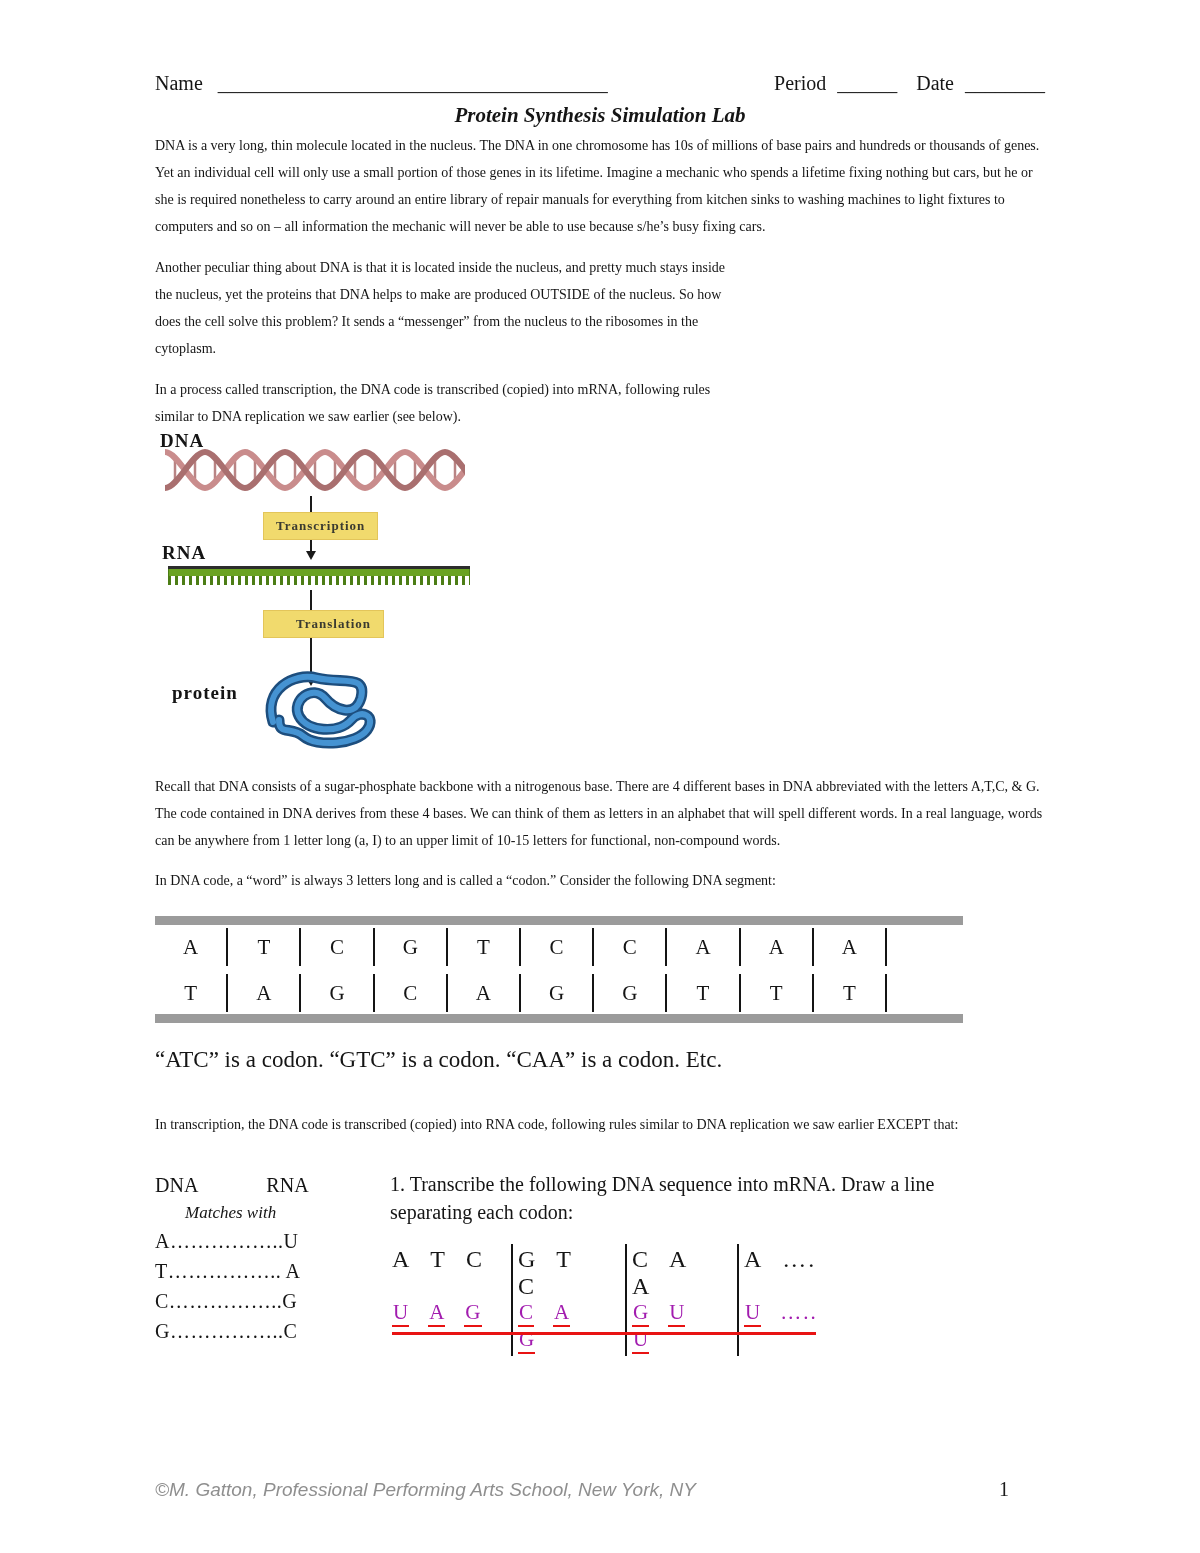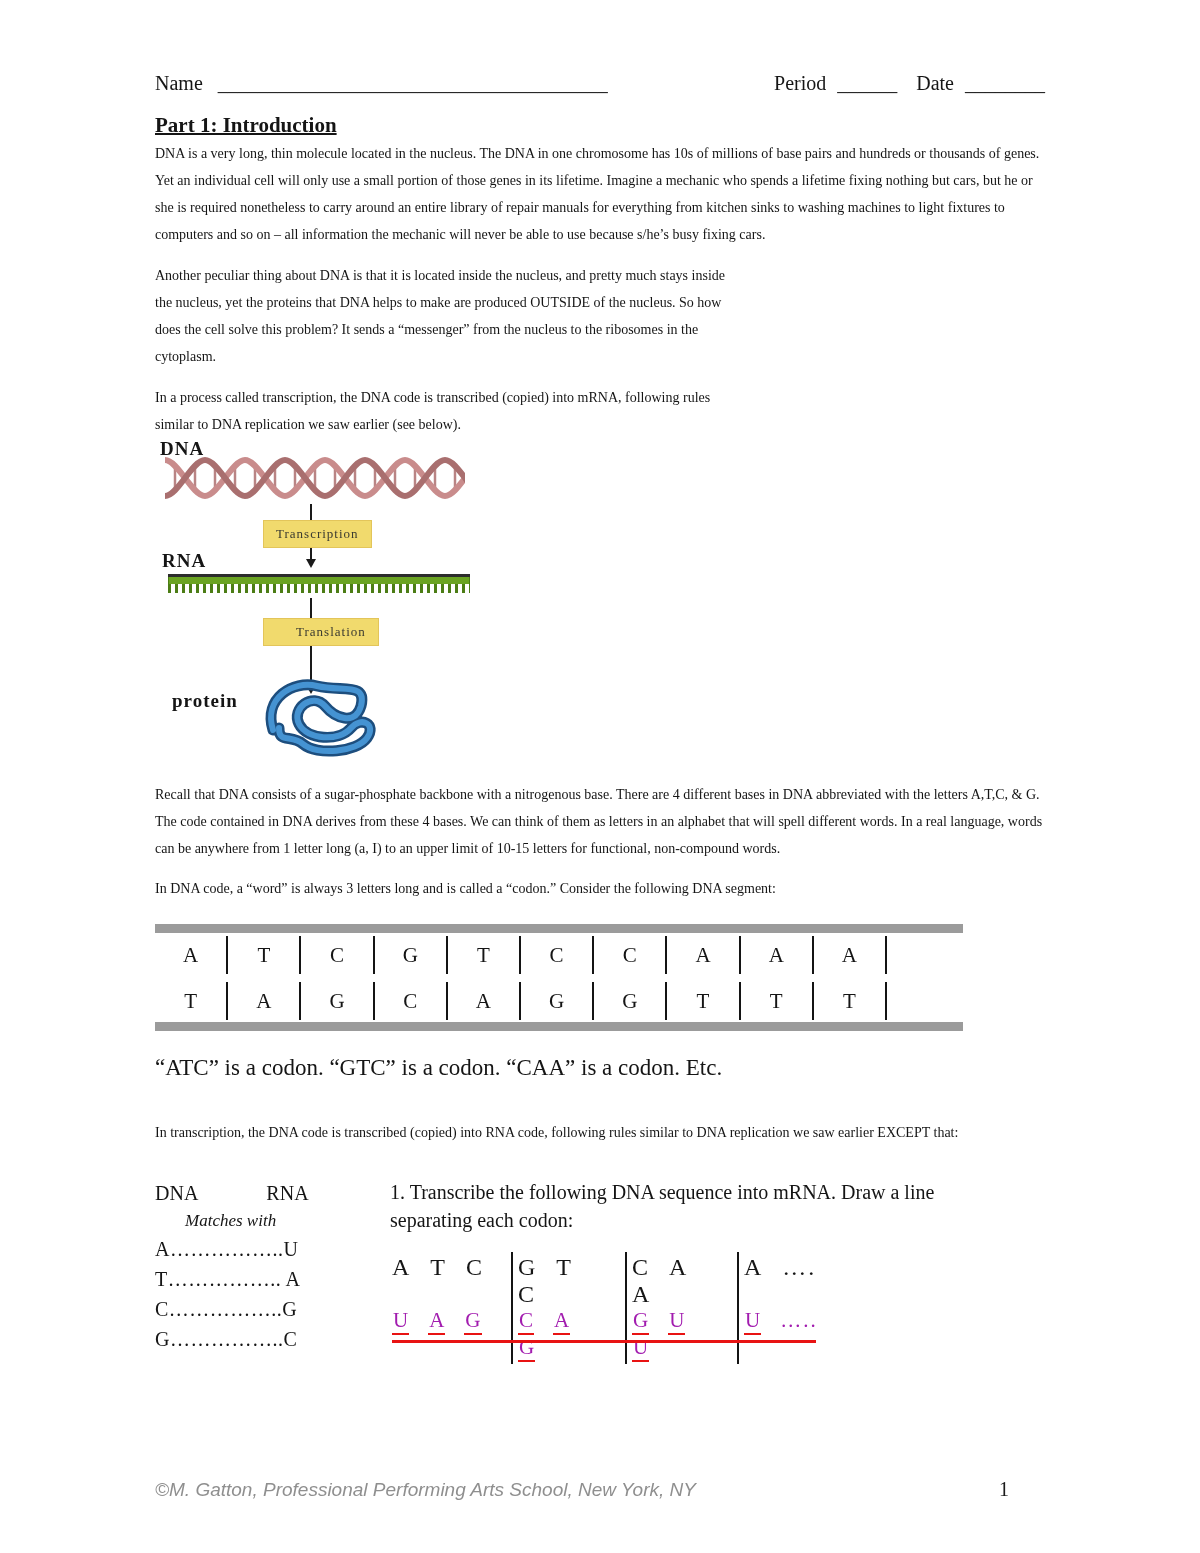--- a/index.html
+++ b/index.html
@@ -8,21 +8,21 @@
     position:relative;
     width:1200px; height:1553px;
     background:#ffffff;
     font-family:"Liberation Serif","DejaVu Serif",serif;
     color:#151515;
     overflow:hidden;
   }
   .content { position:absolute; left:155px; right:155px; top:72px; }
 
   
-  .hdr { display:flex; justify-content:space-between; font-size:20px; margin-bottom:18px; }
+  .hdr { display:flex; justify-content:space-between; font-size:20px; margin-bottom:8px; }
   .hdr .grp span { white-space:pre; }
   .hdr .right-grp span { margin-left:6px; }
 
   .title { text-align:center; font-size:21px; font-weight:bold; font-style:italic; margin-bottom:4px; }
   .part-heading { font-size:21px; font-weight:bold; text-decoration:underline; text-decoration-thickness:2px; margin-bottom:2px; }
 
   p.body-par { font-size:14px; line-height:27px; }
   .par-gap { margin-top:13px; }
 
   
@@ -32,21 +32,21 @@
   .blockline { display:block; }
 
   
   .diagram { position:relative; width:315px; height:330px; margin-left:5px; font-size:19px; }
   .dg-label { position:absolute; font-weight:bold; letter-spacing:1px; }
   .varrow { position:absolute; width:2px; background:#1a1a1a; }
   .ahead { position:absolute; width:0; height:0; border-left:5px solid transparent; border-right:5px solid transparent; border-top:9px solid #1a1a1a; }
   .ybox {
     position:absolute; z-index:2;
     background:#f1da6d; border:1px solid #e3c55a;
-    color:#3a3a30; font-weight:normal; font-size:13px;
+    color:#3a3a30; font-weight:bold; font-size:13px;
     padding:5px 12px; letter-spacing:1px;
   }
   .rna-strand { position:absolute; width:302px; }
   .rna-top { height:3px; background:#2c2c2c; }
   .rna-bar { height:7px; background:#6aa322; border-left:1px solid #4c7d15; border-right:1px solid #4c7d15; }
   .rna-teeth { height:9px; background:repeating-linear-gradient(90deg,#4c7d15 0 3px,transparent 3px 7px); }
 
   
   .dna-segment { margin-top:22px; width:808px; }
   .gbar { height:9px; background:#9b9b9b; }
@@ -104,21 +104,21 @@
         <span>_______________________________________</span>
       </div>
       <div class="grp right-grp">
         <span>Period</span>
         <span>______</span>
         <span style="margin-left:14px;">Date</span>
         <span>________</span>
       </div>
     </div>
 
-    <div class="part-heading">Part 1: Introduction</div>
+    <div class="title">Protein Synthesis Simulation Lab</div>
 
     <p class="body-par">DNA is a very long, thin molecule located in the nucleus. The DNA in one chromosome has 10s of millions of base pairs and hundreds or thousands of genes. Yet an individual cell will only use a small portion of those genes in its lifetime. Imagine a mechanic who spends a lifetime fixing nothing but cars, but he or she is required nonetheless to carry around an entire library of repair manuals for everything from kitchen sinks to washing machines to light fixtures to computers and so on – all information the mechanic will never be able to use because s/he’s busy fixing cars.</p>
 
     <div class="mid">
       <div class="mid-left">
         <p class="body-par">Another peculiar thing about DNA is that it is located inside the nucleus, and pretty much stays inside the nucleus, yet the proteins that DNA helps to make are produced OUTSIDE of the nucleus. So how does the cell solve this problem? It sends a “messenger” from the nucleus to the ribosomes in the cytoplasm.</p>
         <p class="body-par">
           <span class="blockline">In a process called transcription, the DNA code is transcribed (copied) into mRNA, following rules similar to DNA replication we saw earlier (see below).</span>
         </p>
       </div>

